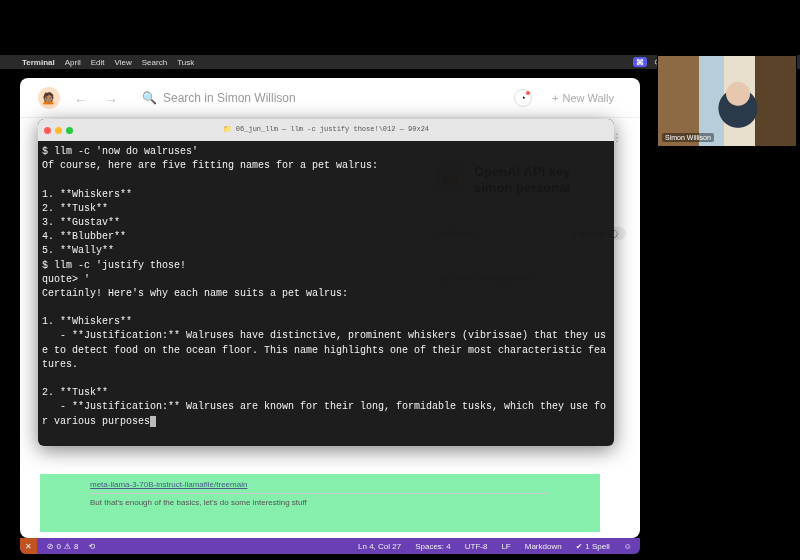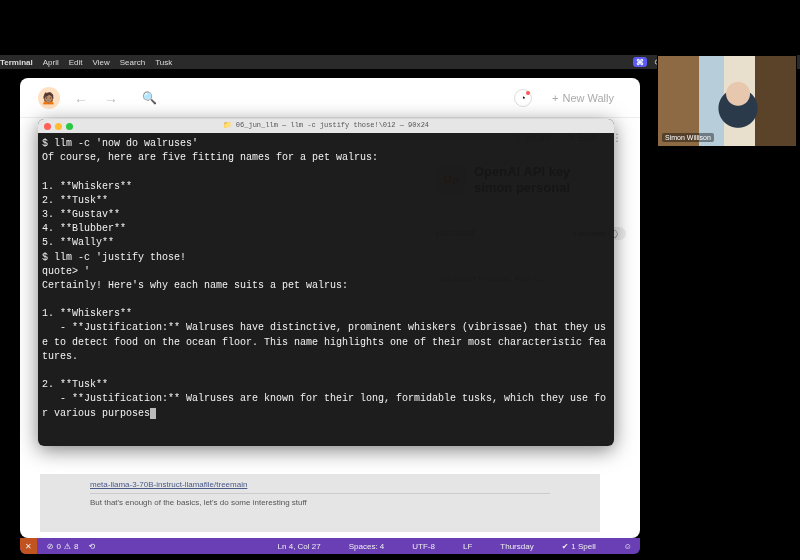--- a/index.html
+++ b/index.html
@@ -7,21 +7,21 @@
     width: 800px; height: 560px;
     background: #000;
     font-family: -apple-system, "Helvetica Neue", Arial, sans-serif;
     overflow: hidden;
     position: relative;
   }
   
   .menubar {
     position: absolute; top: 55px; left: 0; right: 0; height: 14px;
     background: #2a2a2a; color: #ddd; font-size: 8px;
-    display: flex; align-items: center; gap: 10px;
+    display: flex; align-items: center; padding-left: 22px; gap: 10px;
   }
   .menubar .apple { position: absolute; left: 8px; font-size: 9px; }
   .menubar .right { position: absolute; right: 6px; display: flex; gap: 6px; align-items:center; }
   .menubar .right span { font-size:8px; }
   .mb-icon { width:10px; height:10px; display:inline-flex; align-items:center; justify-content:center; border-radius:2px; }
   .mb-pill { background:#5b5bf3; color:#fff; width:14px; border-radius:3px; font-size:6px; font-weight:bold; }
   .mb-dv { background:#444; color:#fff; width:14px; border-radius:3px; font-size:6px; font-weight:bold; }
 
   
   .browser {
@@ -64,46 +64,46 @@
   
   .terminal {
     position: absolute; left: 38px; top: 119px; width: 576px; height: 327px;
     background: rgba(20,20,20,0.96); border-radius:6px; overflow:hidden;
     box-shadow: 0 4px 20px rgba(0,0,0,.5);
     color:#f2f2f2;
     font-family: Menlo, Monaco, "Courier New", monospace;
     font-size: 10px; line-height:1.42;
   }
   .term-titlebar {
-    height:14px; background:#e6e6e6; display:flex; align-items:center; position:relative;
+    height:22px; background:#e6e6e6; display:flex; align-items:center; position:relative;
     font-size:7px; color:#555; justify-content:center;
   }
   .term-buttons { position:absolute; left:6px; display:flex; gap:4px; }
   .tb { width:7px; height:7px; border-radius:50%; }
   .tb.red{background:#ff5f57;} .tb.yel{background:#febc2e;} .tb.grn{background:#28c840;}
   .term-title { font-size:7px; color:#555; }
   .term-body { padding:4px 4px; white-space:pre-wrap; word-break:break-all; }
   .cursor { display:inline-block; width:6px; height:11px; background:#bbb; vertical-align:text-bottom; }
 
   
   .statusbar {
     position:absolute; left:20px; bottom:6px; width:620px; height:16px;
     background:#6a3fb5; color:#eee; font-size:8px;
     display:flex; align-items:center; gap:10px; padding:0 8px;
     border-bottom-left-radius:6px; border-bottom-right-radius:6px;
   }
   .statusbar .seg{ display:flex; align-items:center; gap:3px; }
   .statusbar .x{ background:#c0531f; padding:0 5px; height:16px; display:flex; align-items:center; margin-left:-8px; border-bottom-left-radius:6px; }
   .statusbar .warn{ color:#fff; }
-  .statusbar .right{ margin-left:auto; display:flex; gap:28px; }
+  .statusbar .right{ margin-left:auto; display:flex; gap:14px; }
 
   
   .doc-peek {
     position:absolute; left:40px; bottom:28px; width:560px; height:58px;
-    background:#e5e5e5; color:#555; font-size:8px; padding:6px 50px;
+    background:#86efac; color:#555; font-size:8px; padding:6px 50px;
     overflow:hidden;
   }
   .doc-peek .hr{ height:1px; background:#ccc; margin:4px 0; }
 
   
   .pip {
     position:absolute; right:3px; top:55px; width:140px; height:92px;
     background:#333; border:1px solid #000; overflow:hidden;
   }
   .pip .scene{
@@ -144,20 +144,21 @@
   </div>
 </div>
 
 <div class="browser">
   <div class="browser-bar">
     <div class="avatar">🙍🏽</div>
     <span class="navarrow">←</span>
     <span class="navarrow">→</span>
     <div class="search">
       <span>🔍</span>
+      <span>Search in Simon Willison</span>
     </div>
     <div class="bell">◔</div>
     <div class="newitem">
       <span>+</span>
       <span>New Wally</span>
     </div>
   </div>
   <div class="browser-body">
     <div class="toolbar-ghost">
       <span>⇧ <span>Share</span></span>
@@ -226,21 +227,21 @@
     <span>0</span>
     <span class="warn">⚠</span>
     <span>8</span>
   </div>
   <div class="seg">⟲</div>
   <div class="right">
     <div class="seg">Ln 4, Col 27</div>
     <div class="seg">Spaces: 4</div>
     <div class="seg">UTF-8</div>
     <div class="seg">LF</div>
-    <div class="seg">Thursday</div>
+    <div class="seg">Markdown</div>
     <div class="seg">✔ <span>1 Spell</span></div>
     <div class="seg">☺</div>
   </div>
 </div>
 
 <div class="pip">
   <div class="scene"></div>
   <div class="name">Simon Willison</div>
 </div>
 

